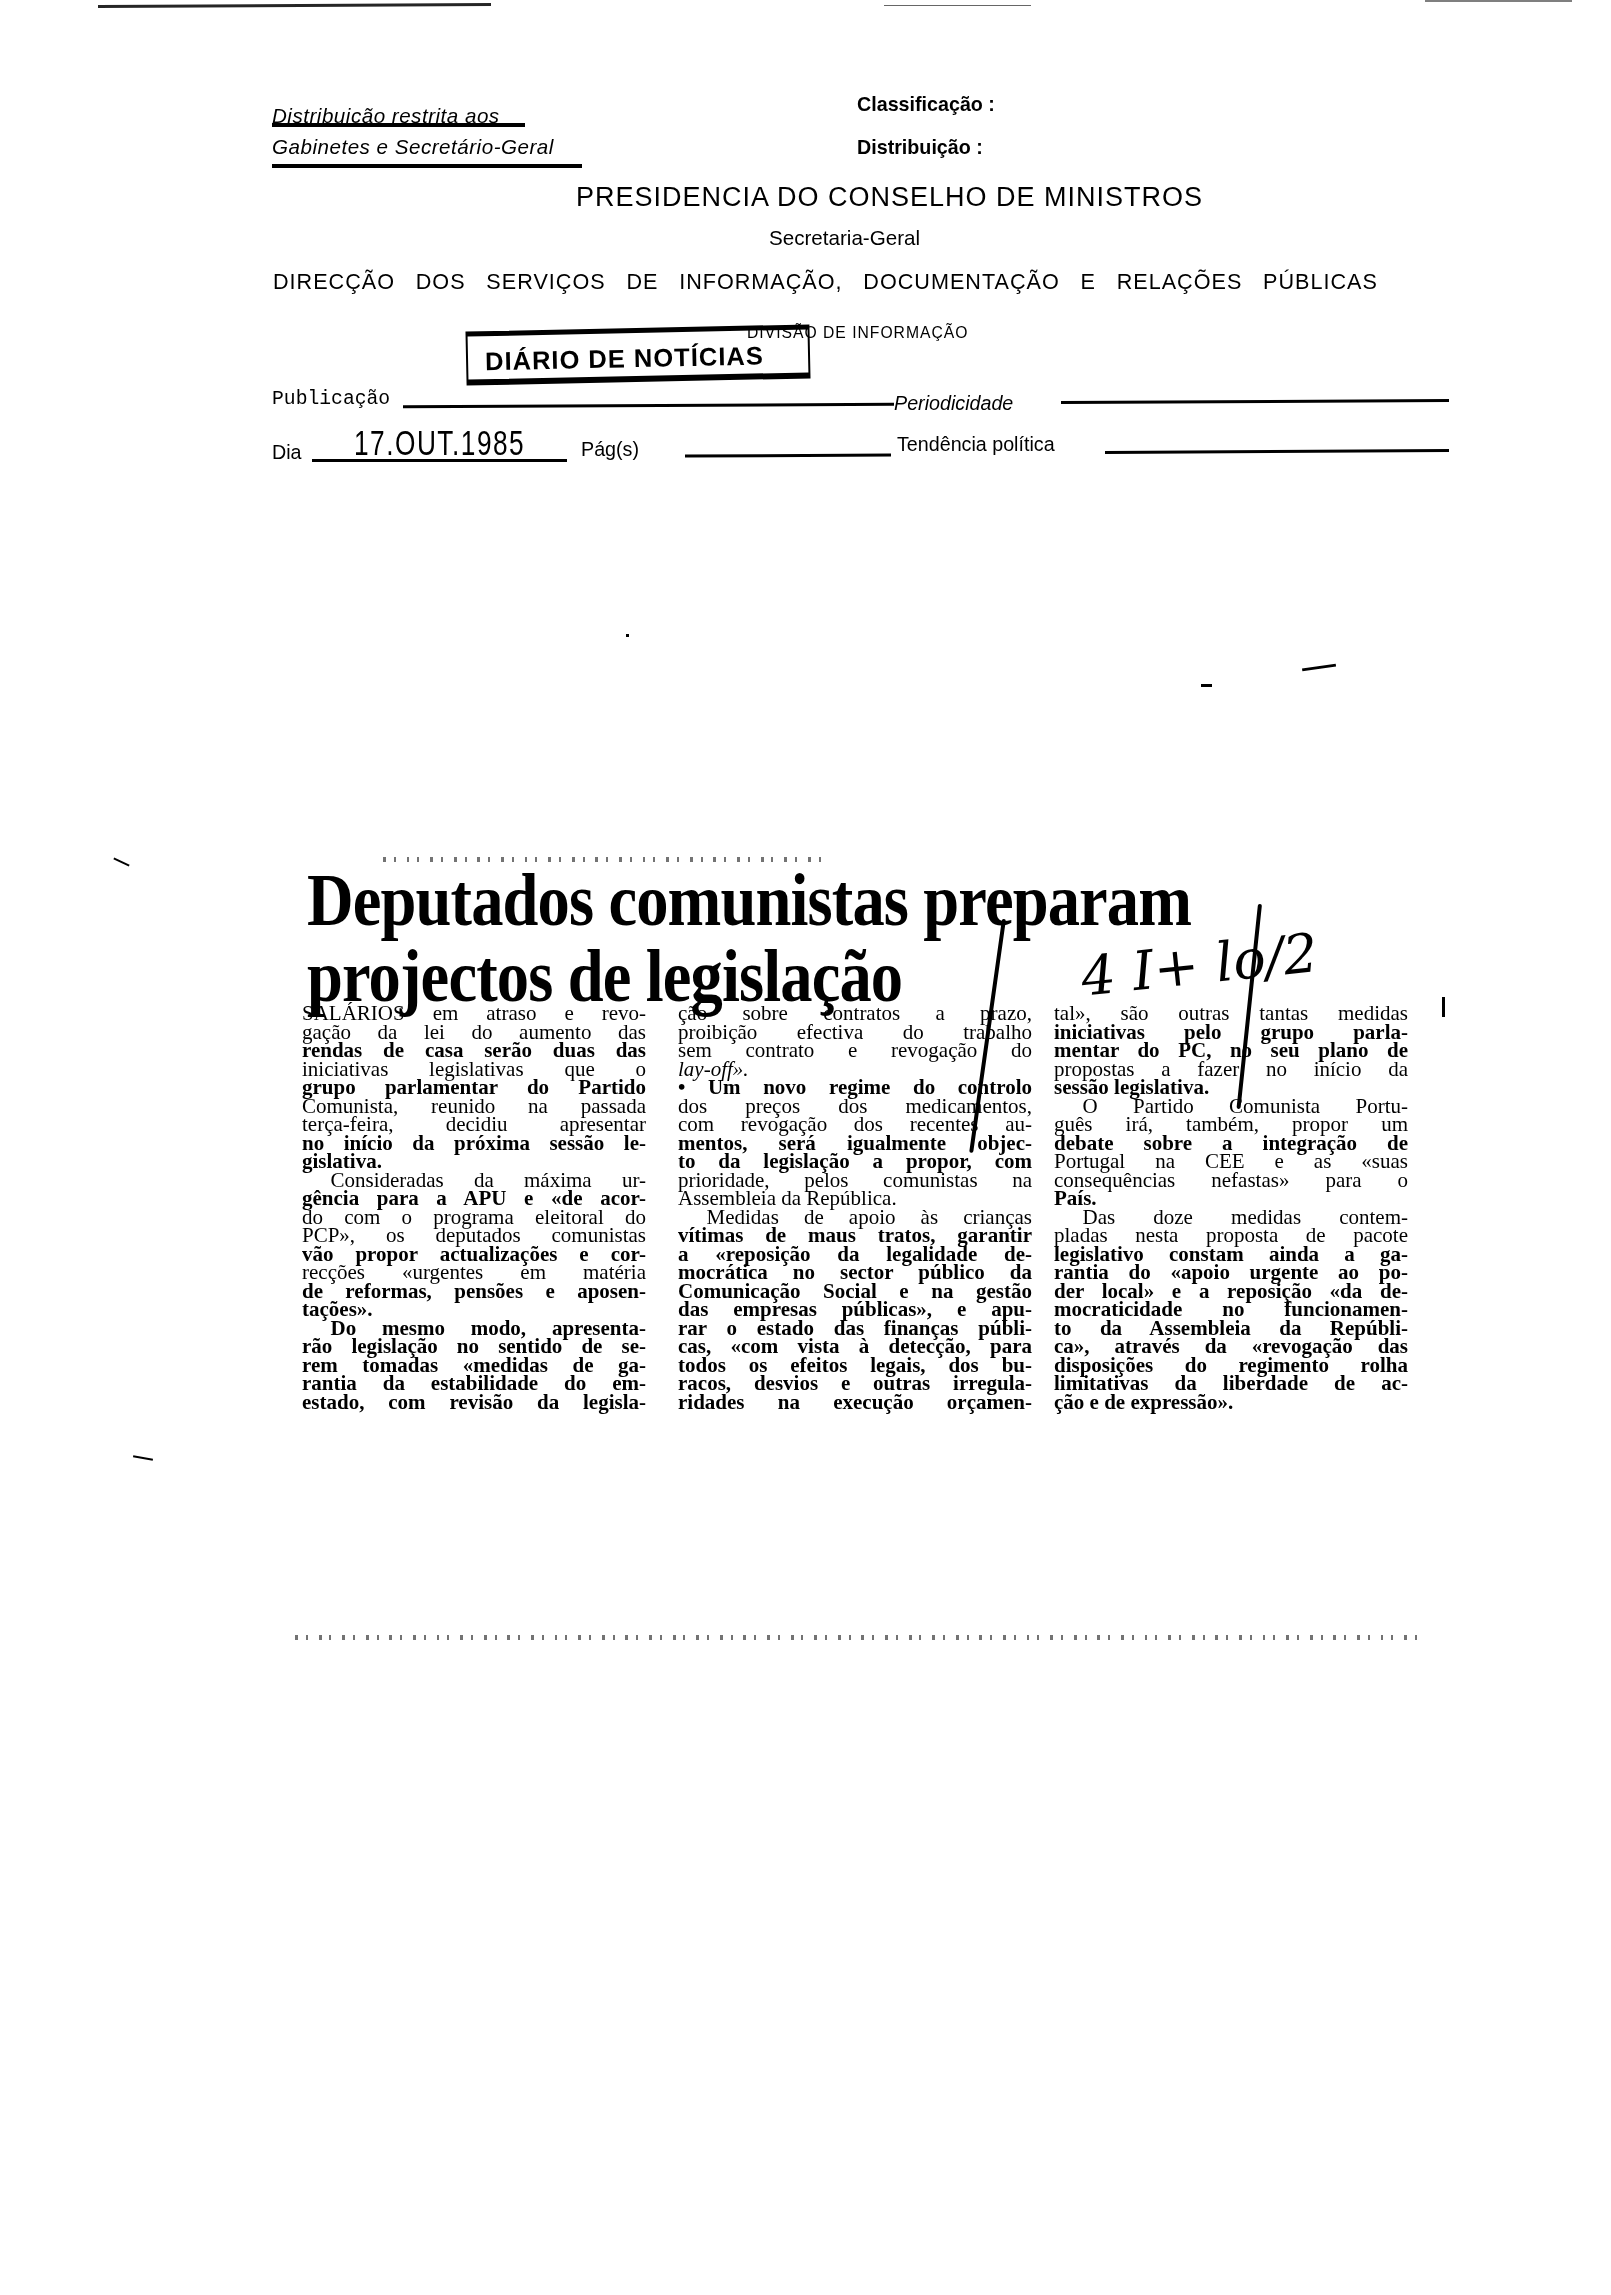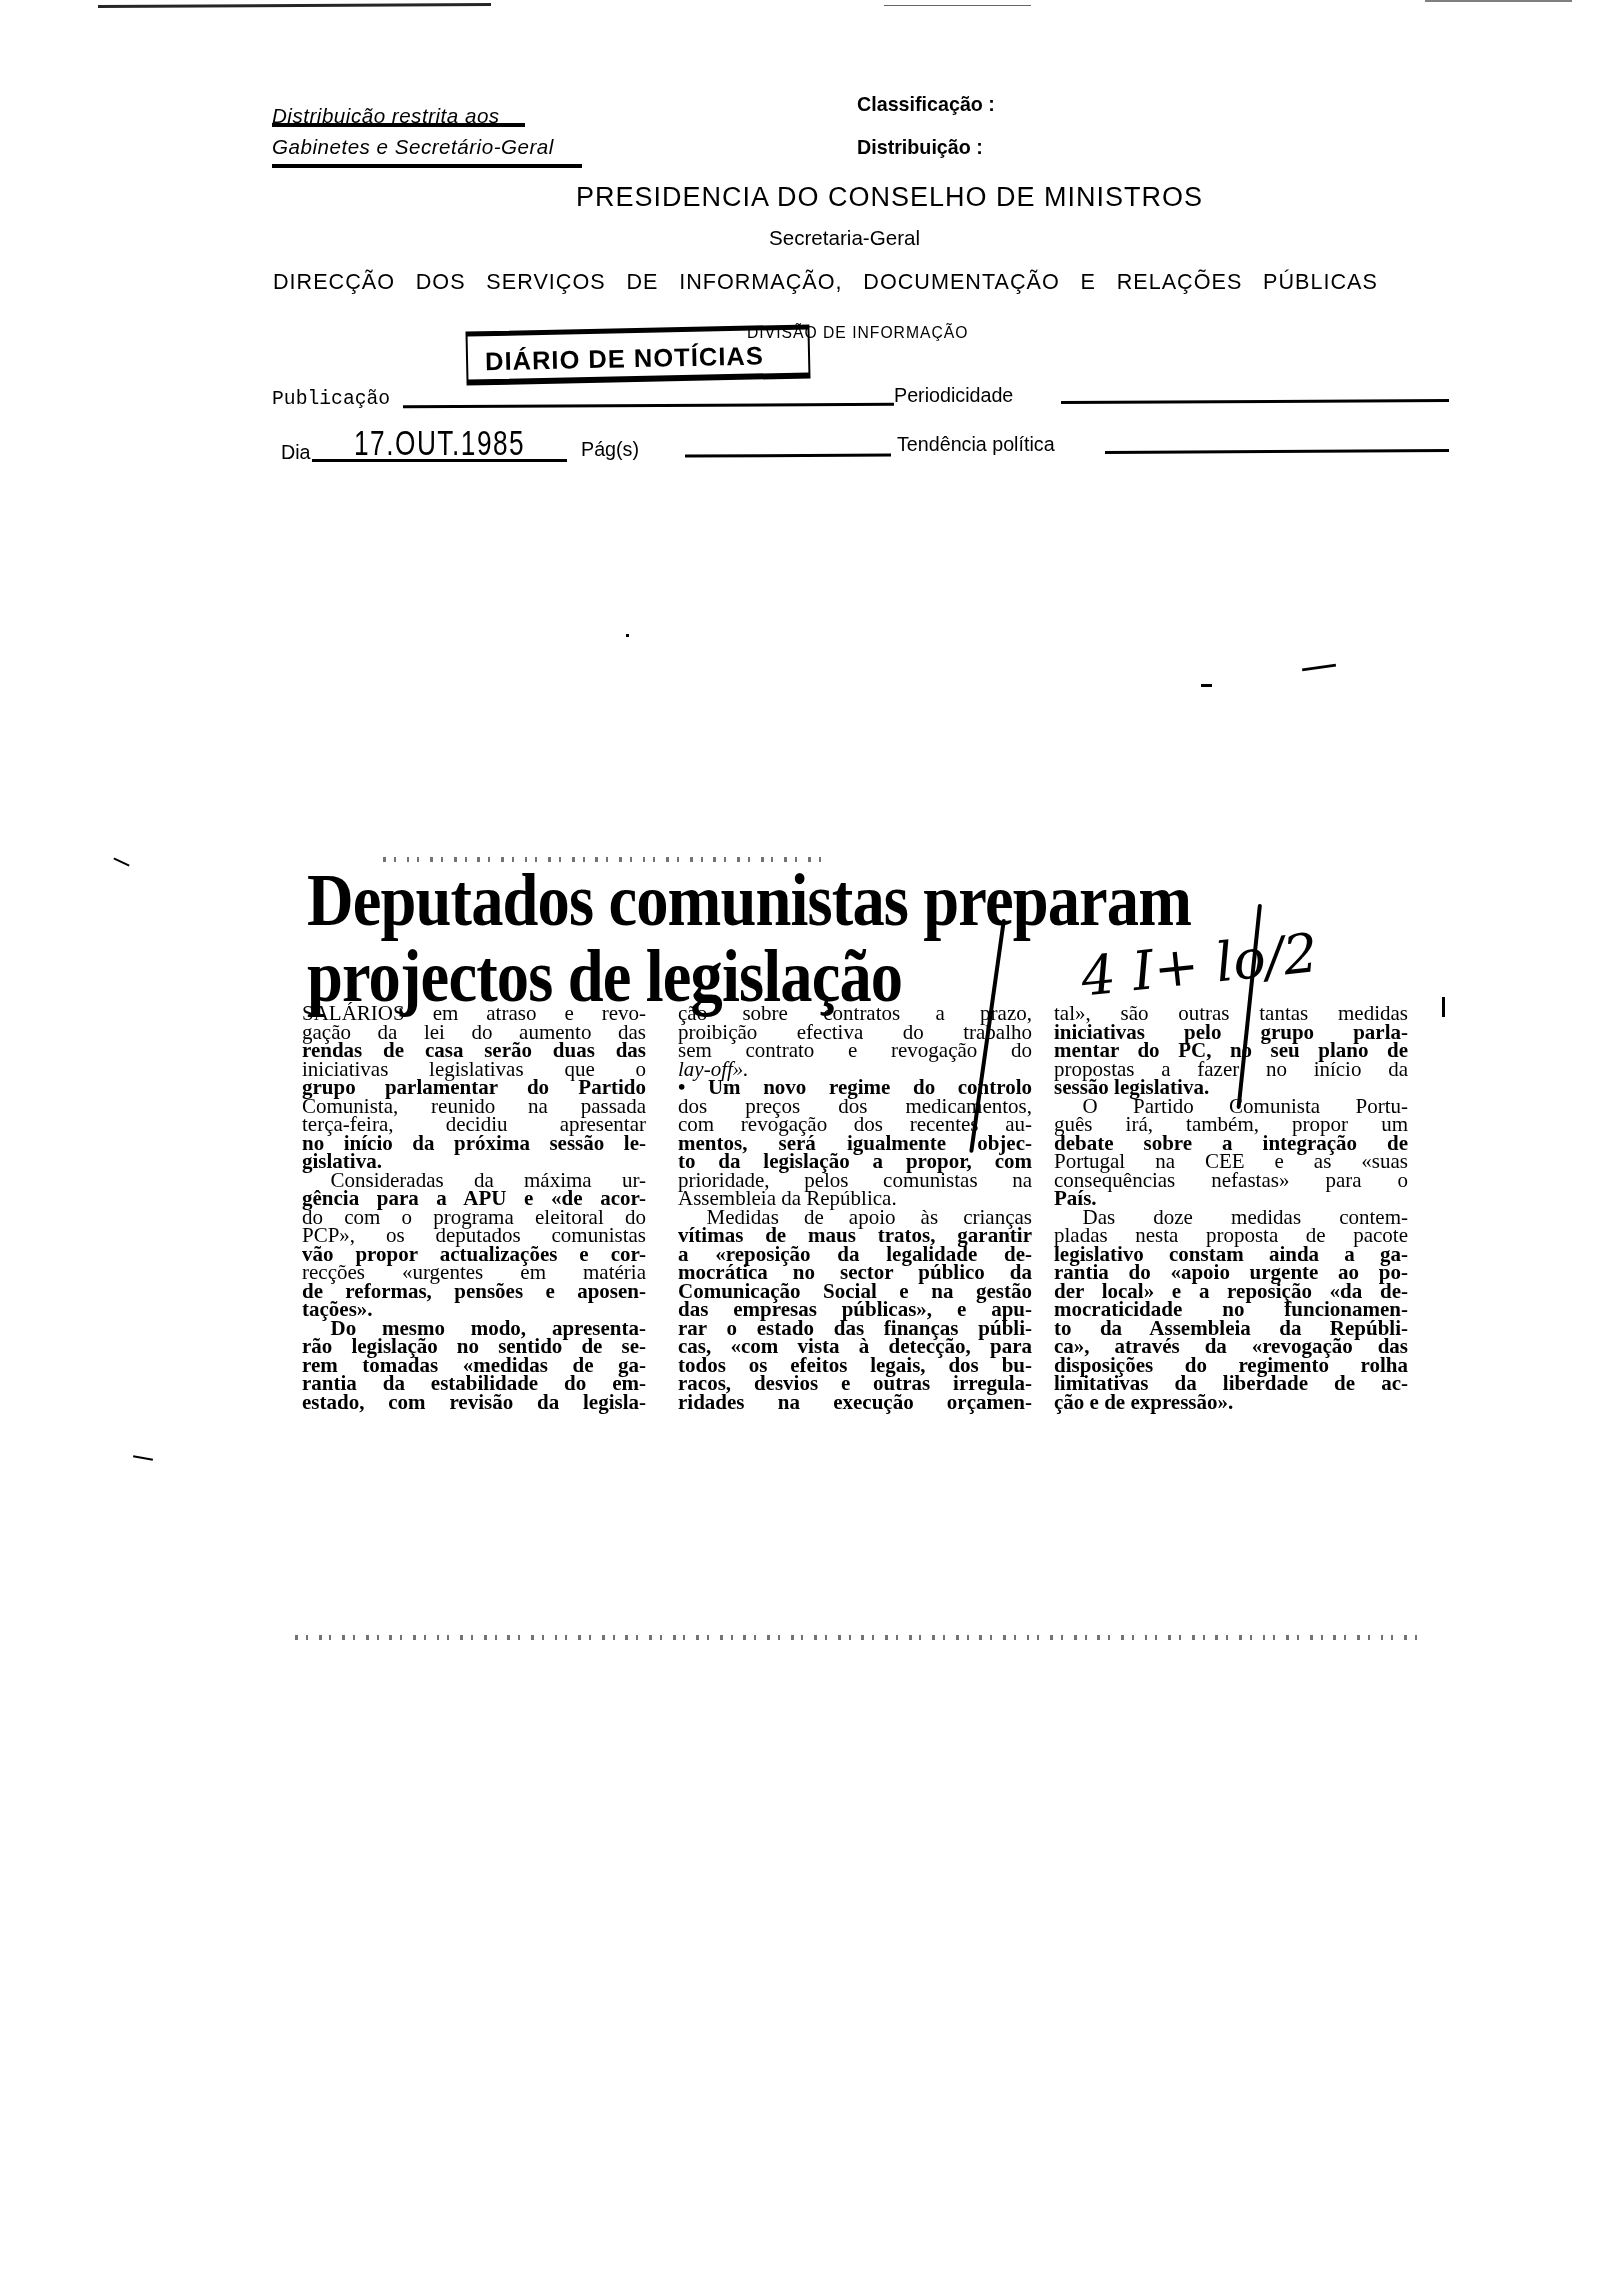--- a/index.html
+++ b/index.html
@@ -28,22 +28,22 @@
     .pcm-title { left: 536px; top: 182px; font-size: 27px; font-weight: normal; letter-spacing: 1px; margin-left: 40px; }
     .sec-geral { left: 769px; top: 226px; font-size: 20.6px; }
     .direccao { left: 273px; top: 269px; font-size: 21.6px; word-spacing: 13.8px; letter-spacing: 1px; }
 
     .divisao { left: 747px; top: 324px; font-size: 15.7px; letter-spacing: 1px; }
     .pub-stamp { left: 466px; top: 328px; width: 344px; height: 54px; border: 2px solid #000; border-bottom-width: 6.9px; border-top-width: 5.9px; transform: rotate(-1.2deg); box-sizing: border-box; }
     .pub-stamp-text { position: absolute; left: 17px; top: 10.8px; font-size: 25.5px; font-weight: bold; letter-spacing: 1px; white-space: nowrap; }
 
     .field-label { font-size: 19.7px; }
     .f-pub { left: 272px; top: 388px; font-family: Liberation Mono, monospace; }
-    .f-per { left: 894px; top: 384px; }
-    .f-dia { left: 272px; top: 441px; margin-left: 9px; }
+    .f-per { left: 894px; top: 392px; font-style: italic; }
+    .f-dia { left: 272px; top: 441px; }
     .f-pag { left: 581px; top: 438px; }
     .f-ten { left: 897px; top: 433px; }
     .line { height: 2.9px; background: #000; }
     .l-pub { left: 403px; top: 404px; width: 491px; transform: rotate(-0.3deg); }
     .l-per { left: 1061px; top: 400px; width: 388px; transform: rotate(-0.3deg); }
     .l-dia { left: 312px; top: 459px; width: 255px; }
     .l-pag { left: 685px; top: 454px; width: 206px; transform: rotate(-0.3deg); }
     .l-ten { left: 1105px; top: 450px; width: 344px; transform: rotate(-0.3deg); }
     .date-value { left: 354px; top: 423px; font-size: 35px; letter-spacing: 2px; transform: scaleX(0.75); transform-origin: left top; }
 

